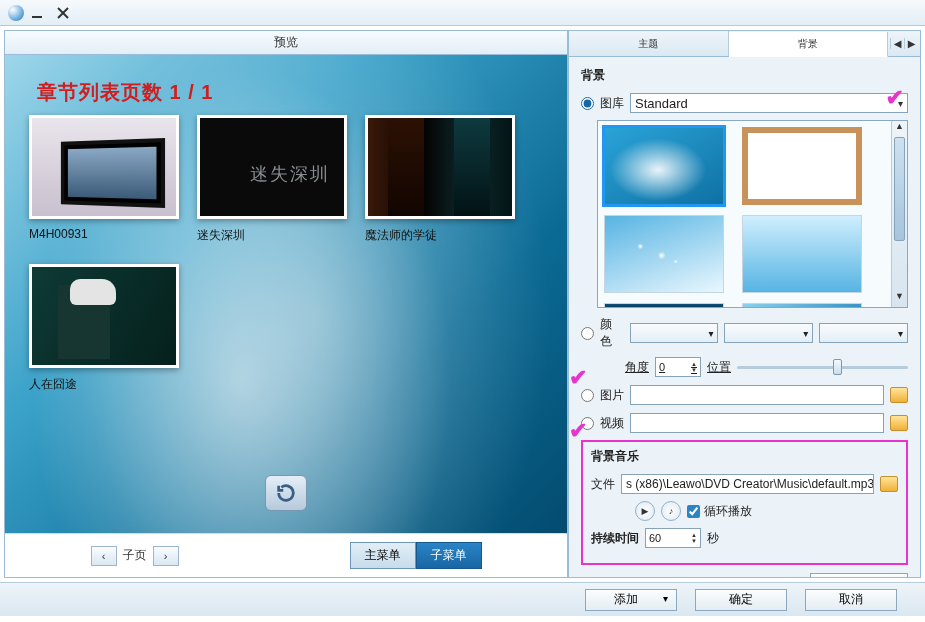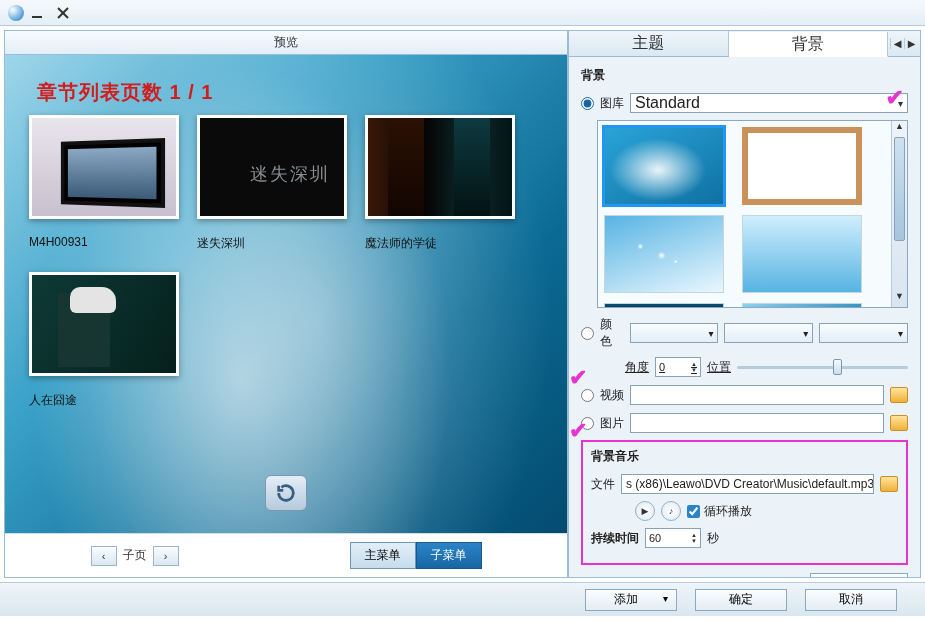--- a/index.html
+++ b/index.html
@@ -15,21 +15,21 @@
 .main { display:flex; height: 556px; }
 .leftpane { width: 564px; border:1px solid #9bbcd6; margin:4px 0 4px 4px; background:#fff; display:flex; flex-direction:column; }
 .preview-tab { height:24px; background: linear-gradient(#f7fbfe,#e3eef7); border-bottom:1px solid #9bbcd6; display:flex; align-items:center; justify-content:center; font-size:12px; color:#333;}
 .preview-canvas { flex:1; position:relative; background: linear-gradient(135deg,#9ed6ea 0%,#3ba2c9 35%,#0b6a94 70%,#044b6f 100%); overflow:hidden;}
 .swirl { position:absolute; inset:0; background:
   radial-gradient(ellipse 350px 520px at 42% 68%, rgba(255,255,255,.55), rgba(255,255,255,0) 60%),
   radial-gradient(ellipse 380px 560px at 55% 55%, rgba(255,255,255,.35), rgba(255,255,255,0) 62%);
   mix-blend-mode: screen;}
 .chapter-title { position:absolute; top:24px; left:32px; font-size:20px; font-weight:bold; color:#d11d1d; letter-spacing:1px;}
 .thumbs { position:absolute; top:60px; left:24px; right:24px; display:grid; grid-template-columns: repeat(3, 150px); gap: 20px 18px;}
-.th { display:flex; flex-direction:column; gap:16px; font-size:12px; color:#111;}
+.th { display:flex; flex-direction:column; gap:8px; font-size:12px; color:#111;}
 .th .frame { width:150px; height:104px; border:3px solid #fff; box-shadow:0 2px 6px rgba(0,0,0,.35); background:#222; position:relative; overflow:hidden;}
 .th1 .frame { background: linear-gradient(#e9e5ec,#c8c0ce);}
 .th1 .monitor { position:absolute; left:24px; top:22px; width:108px; height:66px; background:#000; border:4px solid #111; transform: perspective(260px) rotateY(-16deg);}
 .th1 .screen { position:absolute; inset:4px; background: linear-gradient(#8aa8c4,#3b5b78);}
 .th2 .frame { background:#0a0a0a;}
 .th2 .txt { position:absolute; right:14px; top:44px; color:#8a8f93; font-size:18px; letter-spacing:2px;}
 .th3 .frame { background: linear-gradient(90deg,#3a1808 0%,#050403 40%,#0e2b2f 70%,#031416 100%);}
 .th3 .col { position:absolute; top:0; bottom:0; width:36px; left:20px; background: linear-gradient(#2c1104,#120501);}
 .th3 .col2 { left:86px; background: linear-gradient(180deg,#0e3a3f,#021214);}
 .th4 .frame { background: linear-gradient(120deg,#0e3a36,#05201c);}
@@ -40,30 +40,30 @@
 
 .nav-row { height:44px; display:flex; align-items:center; justify-content:space-around; border-top:1px solid #cfdfea;}
 .subpage-nav { display:flex; align-items:center; gap:6px; font-size:12px; color:#333;}
 .nav-btn { width:26px; height:20px; background:linear-gradient(#fafcfe,#d9e7f2); border:1px solid #9ab5cc; display:flex; align-items:center; justify-content:center; font-size:11px;}
 .menu-toggle { display:flex; font-size:12px; }
 .menu-toggle div { padding:4px 14px; border:1px solid #6e96b8; background: linear-gradient(#e2eef7,#c7dcec); }
 .menu-toggle .active { background: linear-gradient(#2a84c8,#1866a2); color:#fff; border-color:#155a8e;}
 
 .rightpane { flex:1; display:flex; flex-direction:column; margin:4px 4px 4px 0; border:1px solid #9bbcd6; background:#ecf3f8;}
 .tab-strip { height:26px; display:flex; border-bottom:1px solid #9bbcd6; background: linear-gradient(#eef5fa,#dbe8f2);}
-.tab { flex:1; display:flex; align-items:center; justify-content:center; font-size:16px; border-right:1px solid #b4cbdc; color:#333;}
+.tab { flex:1; display:flex; align-items:center; justify-content:center; font-size:10px; border-right:1px solid #b4cbdc; color:#333;}
 .tab.active { background:#fff; border-bottom:1px solid #fff; position:relative; top:1px;}
 .tab-arrows { width:32px; display:flex; align-items:center; justify-content:center; gap:0;}
 .tab-arrows span{ width:14px; text-align:center; font-size:10px; color:#333; border-left:1px solid #b4cbdc;}
 
 .panel { flex:1; padding:10px 12px 8px 12px; font-size:12px; color:#222; overflow:hidden; position:relative;}
 .sec-title { font-weight:bold; margin-bottom:8px;}
 .row { display:flex; align-items:center; gap:6px; margin-bottom:6px; min-height:22px;}
 input[type=radio]{ accent-color:#1866a2;}
-.select { flex:1; height:20px; border:1px solid #87a3ba; background:#fff; padding:0 4px; display:flex; align-items:center; justify-content:space-between; font-size:16px;}
+.select { flex:1; height:20px; border:1px solid #87a3ba; background:#fff; padding:0 4px; display:flex; align-items:center; justify-content:space-between; font-size:13px;}
 .select::after{ content:"▾"; color:#333; font-size:10px;}
 .gallerybox { border:1px solid #8aa8c4; background:#f6fbfe; height:188px; margin:0 0 8px 16px; position:relative; display:flex;}
 .gallery { flex:1; padding:6px; display:grid; grid-template-columns: 120px 120px; grid-auto-rows:78px; gap:10px 18px; align-content:start; overflow:hidden;}
 .bgitem { border:1px solid #c5d5e1; background:#fff; }
 .bgitem.sel { outline:3px solid #2196f3; outline-offset:-1px;}
 .bg1 { background: radial-gradient(ellipse 80px 52px at 45% 55%, rgba(255,255,255,.9), rgba(255,255,255,0) 60%), linear-gradient(150deg,#2aa3d7,#0f71a3);}
 .bg2 { border:6px solid #c8925a; background:#fff;}
 .bg3 { background: radial-gradient(circle 3px at 30% 40%,#fff,transparent), radial-gradient(circle 2px at 60% 60%,#fff,transparent), radial-gradient(circle 4px at 48% 52%,#fff,transparent), linear-gradient(160deg,#57b4e3,#e9f7fe);}
 .bg4 { background: linear-gradient(#cfeefd,#57b4e3);}
 .bg5 { background: linear-gradient(#0c4f78,#02263b);}
@@ -230,28 +230,28 @@
           </div>
         <span>位置</span>
         <div class="slider">
             <div class="track"></div>
             <div class="handle"></div>
           </div>
       </div>
 
       <div class="row">
         <input type="radio" name="bg" style="">
-        <span>视频</span>
+        <span>图片</span>
         <div class="pathfield"></div>
         <div class="folder-icon"></div>
       </div>
 
       <div class="row">
         <input type="radio" name="bg" style="">
-        <span>图片</span>
+        <span>视频</span>
         <div class="pathfield"></div>
         <div class="folder-icon"></div>
       </div>
 
       <div class="musicbox">
         <div class="sec-title">背景音乐</div>
         <div class="row">
           <span>文件</span>
           <div class="pathfield">
               <span>s (x86)\Leawo\DVD Creator\Music\default.mp3</span>

